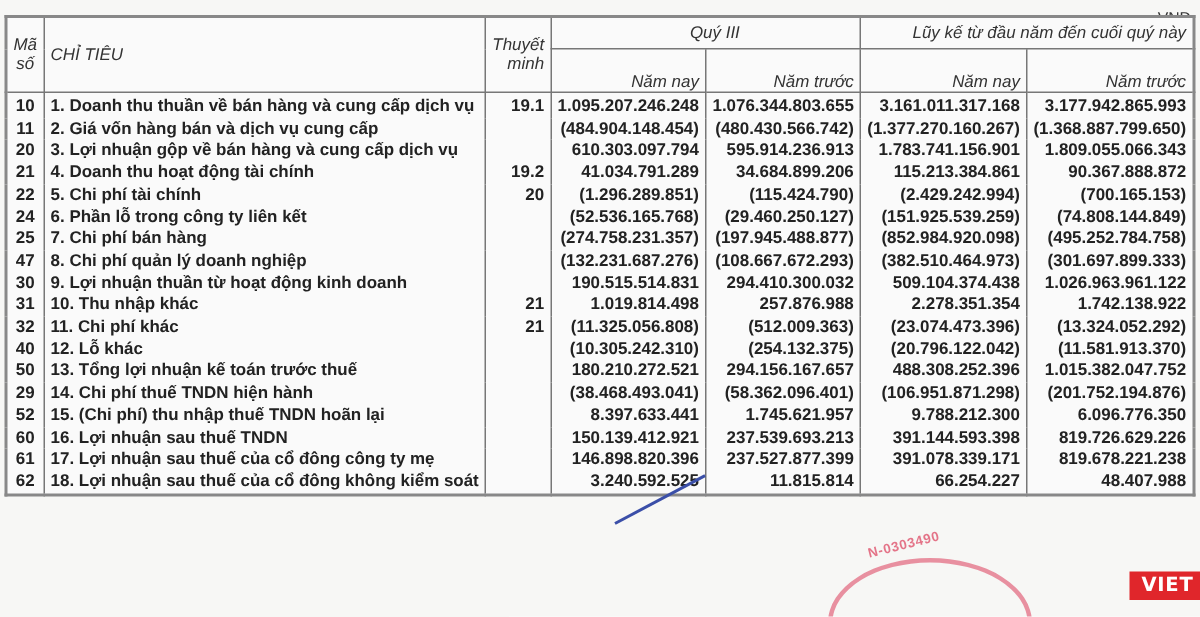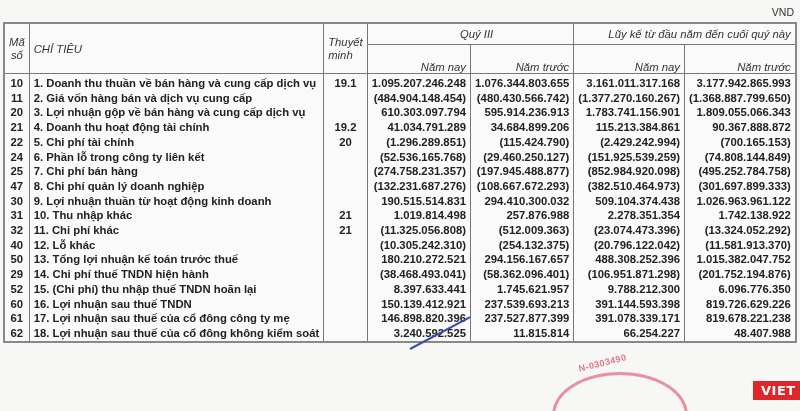--- a/index.html
+++ b/index.html
@@ -7,53 +7,53 @@
     width: 800px; height: 411px; overflow: hidden; position: relative;
     background: #f7f7f5;
     font-family: "Liberation Sans", sans-serif;
     color: #1e1e1e;
   }
   .currency {
     position: absolute; right: 6px; top: 6px;
     font-size: 10.5px; color: #333;
   }
   table.report {
-    position: absolute; left: 3px; top: 22px;
+    position: absolute; left: 3px; top: 10px;
     width: 657px;
     border-collapse: collapse;
     border: 2px solid #888;
     font-size: 11.3px;
     font-weight: bold;
     color: #222;
     background: #fafafa;
   }
   table.report col.c-code { width: 30px; }
   table.report col.c-name { width: 292px; }
   table.report col.c-note { width: 43px; }
   table.report col.c-num  { width: 107px; }
   table.report th {
     font-weight: normal; font-style: italic;
     font-size: 11.3px; color: #333;
     border: 1px solid #777;
     padding: 0 4px;
   }
   th.h-code { text-align: center; line-height: 13px; }
   th.h-name { text-align: left; padding-left: 6px; }
-  th.h-note { text-align: left; line-height: 13px; }
+  th.h-note { text-align: right; line-height: 13px; }
   th.h-group { height: 20px; text-align: right; padding-right: 8px; margin-top: 30px; }
   th.h-group.quy { text-align: right; padding-right: 80px; }
   th.h-sub { height: 28px; text-align: right; padding-right: 8px; vertical-align: bottom; padding-bottom: 3px; }
   table.report td {
     border-left: 1px solid #777; border-right: 1px solid #777;
     padding: 0 4px;
     white-space: nowrap;
   }
   td.code { text-align: center; }
   td.name { text-align: left; padding-left: 6px; margin-top: 40px; }
-  td.note { text-align: center; }
+  td.note { text-align: right; }
   td.num { text-align: right; padding-right: 8px; }
   tr.row td { height: 14.7px; line-height: 14.7px; }
   tr.row.first td { padding-top: 2px; }
   .stamp {
     position: absolute; left: 552px; top: 372px;
     width: 130px; height: 80px;
     border: 3px solid rgba(220, 60, 90, 0.55);
     border-radius: 50%;
     pointer-events: none;
   }

